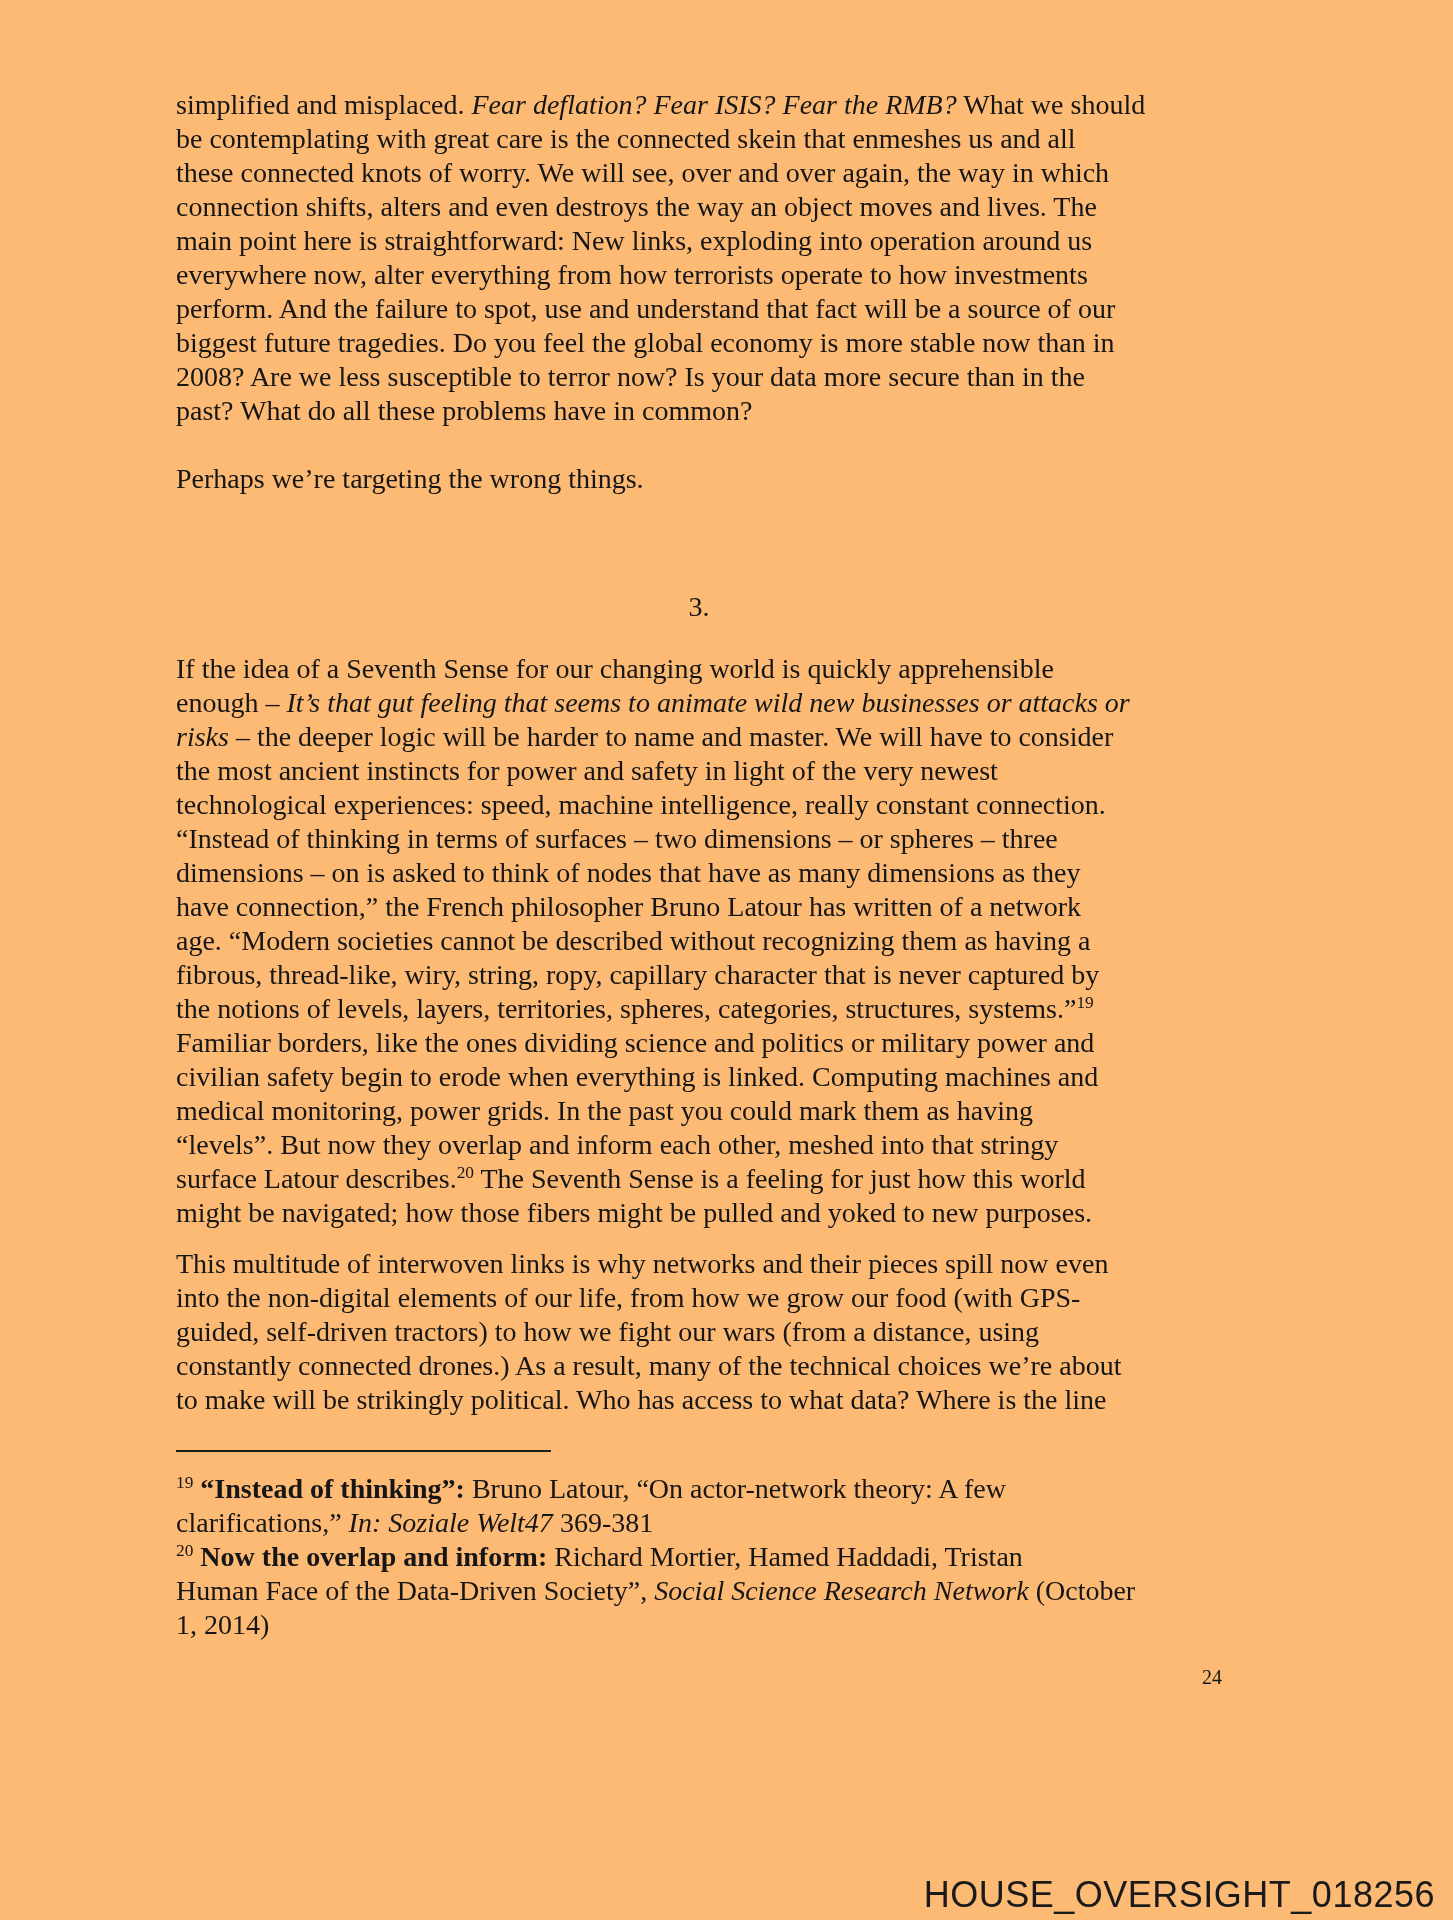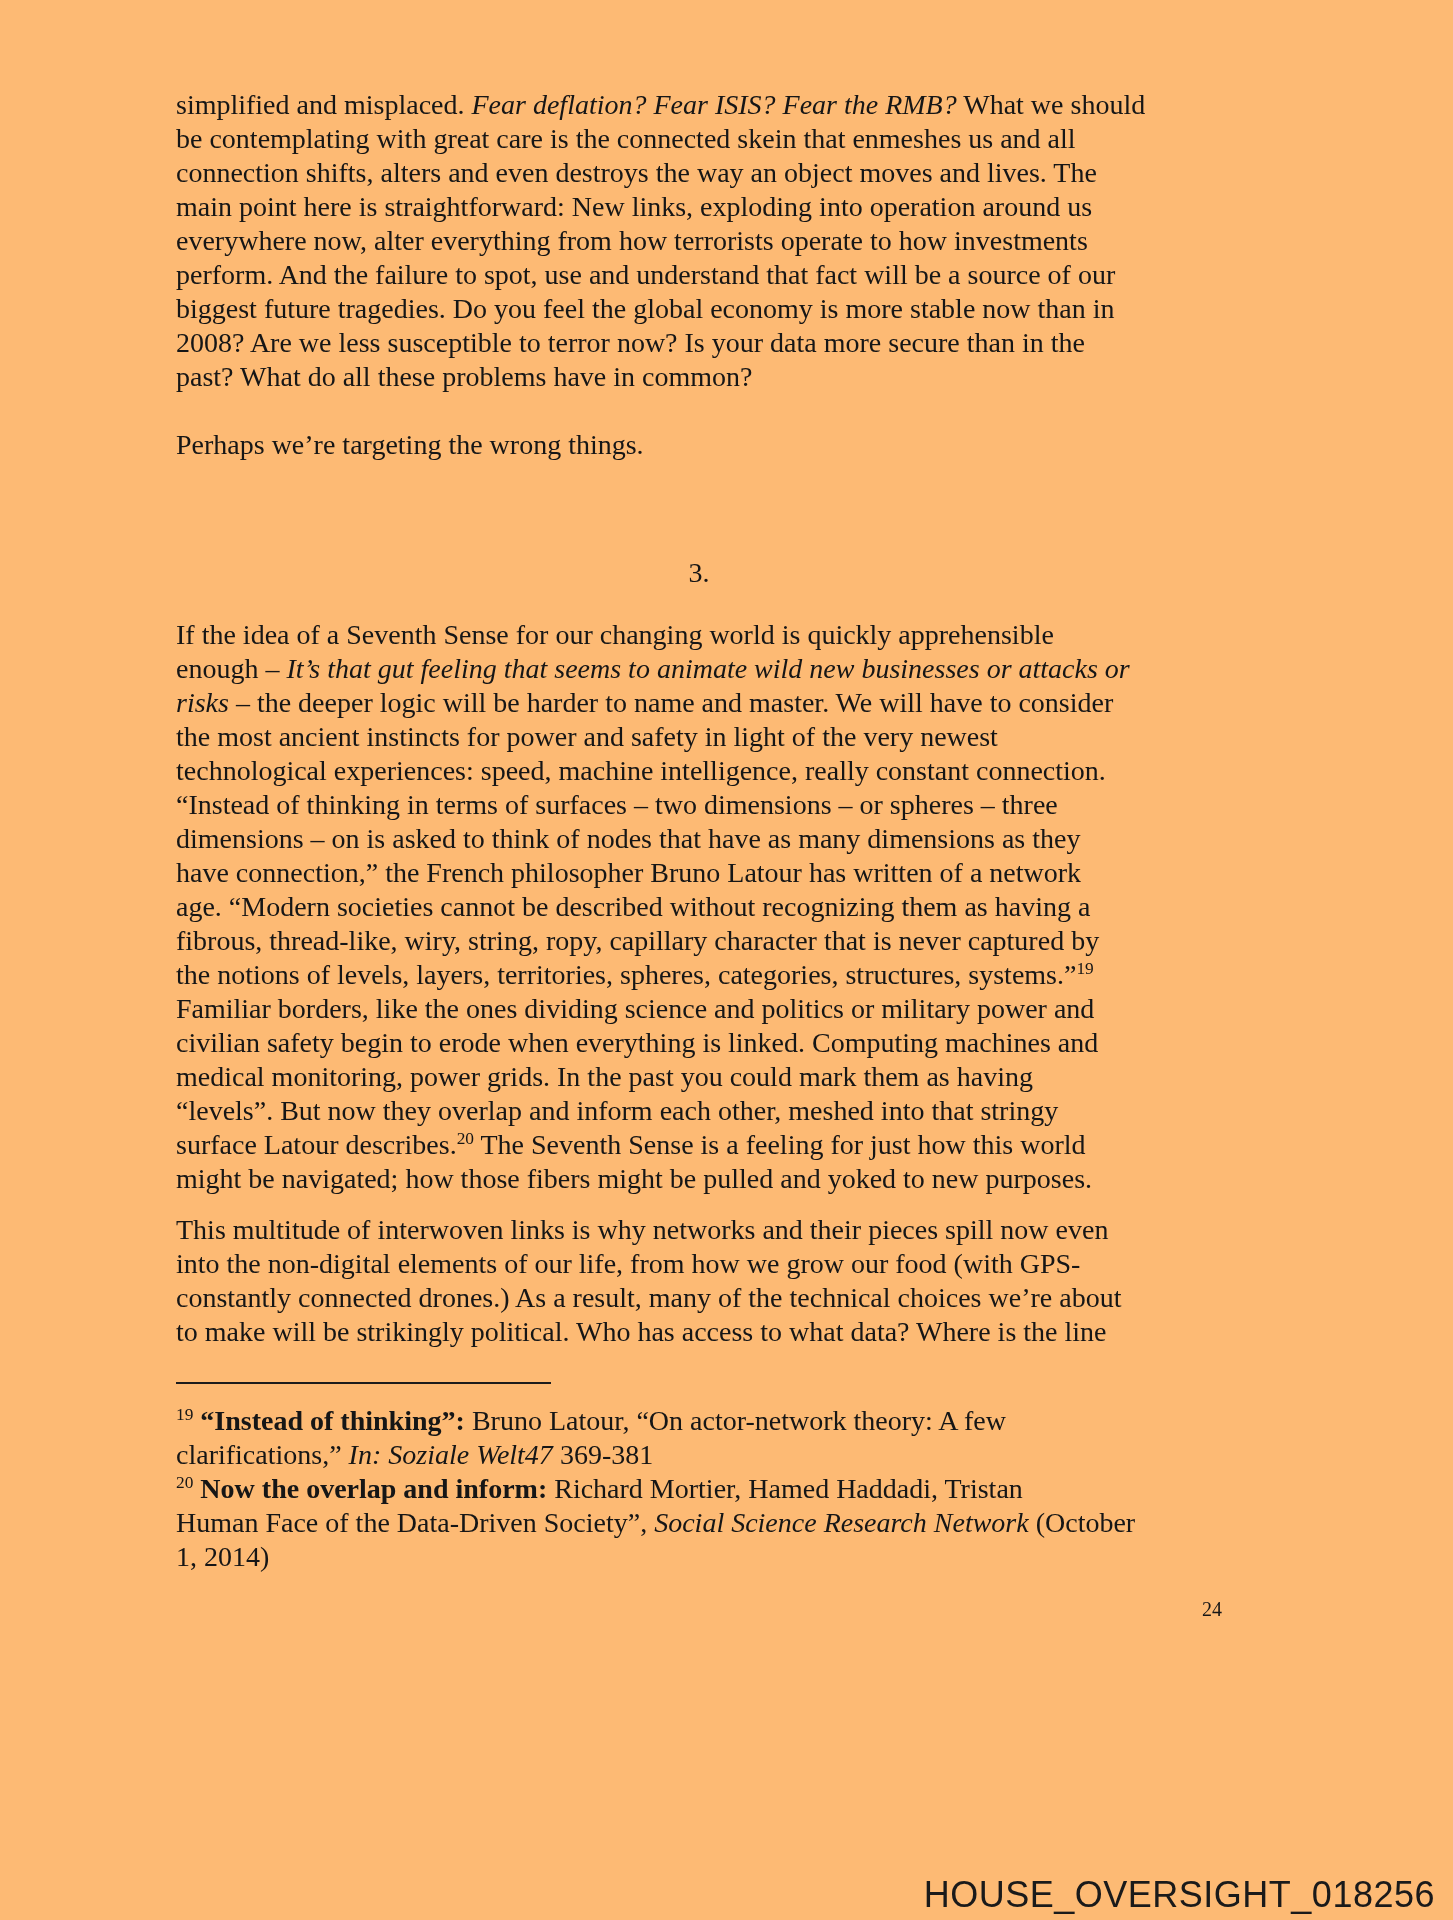--- a/index.html
+++ b/index.html
@@ -37,20 +37,21 @@
 </style>
 </head>
 <body>
 
 <div class="page" data-name="document-page">
   <div class="text-col" data-name="text-column">
     <div data-name="body-text">
         <div class="block" data-name="paragraph-opening">
           <div class="line" data-name="text-line"><span class="r-n">simplified and misplaced. </span><span class="r-i">Fear deflation? Fear ISIS? Fear the RMB?</span><span class="r-n"> What we should</span></div>
           <div class="line" data-name="text-line"><span class="r-n">be contemplating with great care is the connected skein that enmeshes us and all</span></div>
+          <div class="line" data-name="text-line"><span class="r-n">these connected knots of worry. We will see, over and over again, the way in which</span></div>
           <div class="line" data-name="text-line"><span class="r-n">connection shifts, alters and even destroys the way an object moves and lives. The</span></div>
           <div class="line" data-name="text-line"><span class="r-n">main point here is straightforward: New links, exploding into operation around us</span></div>
           <div class="line" data-name="text-line"><span class="r-n">everywhere now, alter everything from how terrorists operate to how investments</span></div>
           <div class="line" data-name="text-line"><span class="r-n">perform. And the failure to spot, use and understand that fact will be a source of our</span></div>
           <div class="line" data-name="text-line"><span class="r-n">biggest future tragedies. Do you feel the global economy is more stable now than in</span></div>
           <div class="line" data-name="text-line"><span class="r-n">2008? Are we less susceptible to terror now? Is your data more secure than in the</span></div>
           <div class="line" data-name="text-line"><span class="r-n">past? What do all these problems have in common?</span></div>
         </div>
         <div class="block" data-name="paragraph-perhaps">
           <div class="line" data-name="text-line"><span class="r-n">Perhaps we’re targeting the wrong things.</span></div>
@@ -73,20 +74,21 @@
           <div class="line" data-name="text-line"><span class="r-n">Familiar borders, like the ones dividing science and politics or military power and</span></div>
           <div class="line" data-name="text-line"><span class="r-n">civilian safety begin to erode when everything is linked. Computing machines and</span></div>
           <div class="line" data-name="text-line"><span class="r-n">medical monitoring, power grids. In the past you could mark them as having</span></div>
           <div class="line" data-name="text-line"><span class="r-n">“levels”. But now they overlap and inform each other, meshed into that stringy</span></div>
           <div class="line" data-name="text-line"><span class="r-n">surface Latour describes.</span><span class="r-sup">20</span><span class="r-n"> The Seventh Sense is a feeling for just how this world</span></div>
           <div class="line" data-name="text-line"><span class="r-n">might be navigated; how those fibers might be pulled and yoked to new purposes.</span></div>
         </div>
         <div class="block" data-name="paragraph-networks">
           <div class="line" data-name="text-line"><span class="r-n">This multitude of interwoven links is why networks and their pieces spill now even</span></div>
           <div class="line" data-name="text-line"><span class="r-n">into the non-digital elements of our life, from how we grow our food (with GPS-</span></div>
+          <div class="line" data-name="text-line"><span class="r-n">guided, self-driven tractors) to how we fight our wars (from a distance, using</span></div>
           <div class="line" data-name="text-line"><span class="r-n">constantly connected drones.) As a result, many of the technical choices we’re about</span></div>
           <div class="line" data-name="text-line"><span class="r-n">to make will be strikingly political. Who has access to what data? Where is the line</span></div>
         </div>
       </div>
     <div class="fn-rule" data-name="footnote-separator"></div>
     <div class="footnotes" data-name="footnotes">
         <div class="block" data-name="footnote-19">
           <div class="line" data-name="text-line"><span class="r-sup">19</span><span class="r-n"> </span><span class="r-b">“Instead of thinking”:</span><span class="r-n"> Bruno Latour, “On actor-network theory: A few</span></div>
           <div class="line" data-name="text-line"><span class="r-n">clarifications,” </span><span class="r-i">In: Soziale Welt47</span><span class="r-n"> 369-381</span></div>
         </div>

